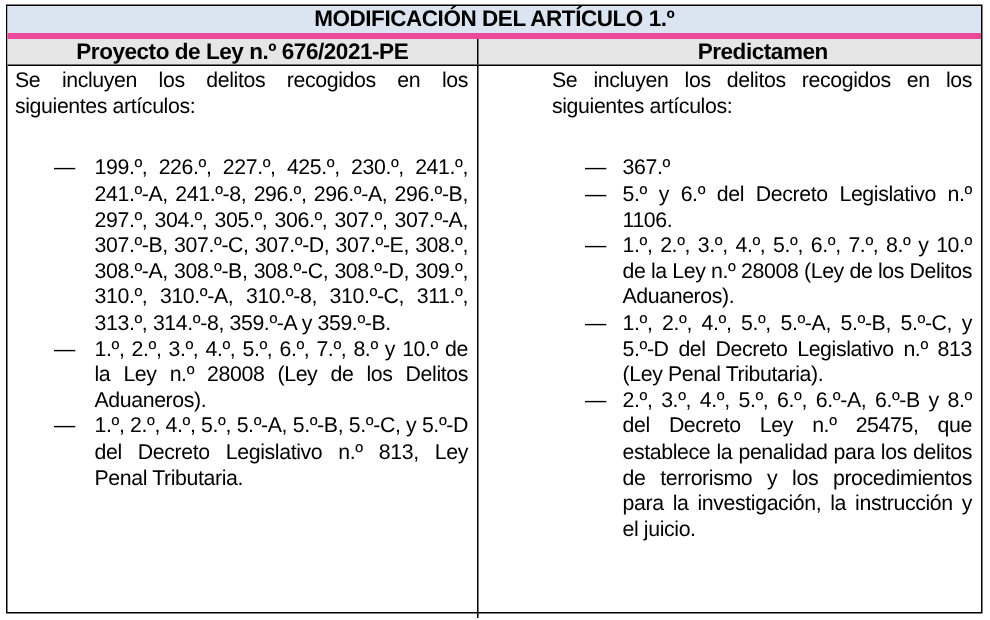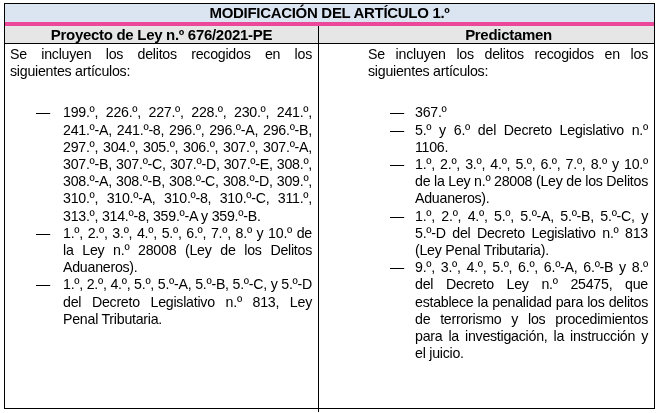--- a/index.html
+++ b/index.html
@@ -36,31 +36,31 @@
   <div class="title-row">MODIFICACIÓN DEL ARTÍCULO 1.º</div>
   <div class="head-row">
     <div class="hc c1">Proyecto de Ley n.º 676/2021-PE</div>
     <div class="hc c2">Predictamen</div>
   </div>
   <div class="body-row">
     <div class="cell c1">
       <p class="intro">Se incluyen los delitos recogidos en los siguientes artículos:</p>
       <div class="gap1"></div>
       <ul class="dash">
-        <li><span class="dash-mark">—</span><span>199.º, 226.º, 227.º, 228.º, 230.º, 241.º, 241.º-A, 241.º-8, 296.º, 296.º-A, 296.º-B, 297.º, 304.º, 305.º, 306.º, 307.º, 307.º-A, 307.º-B, 307.º-C, 307.º-D, 307.º-E, 308.º, 308.º-A, 308.º-B, 308.º-C, 308.º-D, 309.º, 310.º, 310.º-A, 310.º-8, 310.º-C, 311.º, 313.º, 314.º-8, 359.º-A y 359.º-B.</span></li>
+        <li><span class="dash-mark">—</span><span>199.º, 226.º, 227.º, 425.º, 230.º, 241.º, 241.º-A, 241.º-8, 296.º, 296.º-A, 296.º-B, 297.º, 304.º, 305.º, 306.º, 307.º, 307.º-A, 307.º-B, 307.º-C, 307.º-D, 307.º-E, 308.º, 308.º-A, 308.º-B, 308.º-C, 308.º-D, 309.º, 310.º, 310.º-A, 310.º-8, 310.º-C, 311.º, 313.º, 314.º-8, 359.º-A y 359.º-B.</span></li>
         <li><span class="dash-mark">—</span><span>1.º, 2.º, 3.º, 4.º, 5.º, 6.º, 7.º, 8.º y 10.º de la Ley n.º 28008 (Ley de los Delitos Aduaneros).</span></li>
         <li><span class="dash-mark">—</span><span>1.º, 2.º, 4.º, 5.º, 5.º-A, 5.º-B, 5.º-C, y 5.º-D del Decreto Legislativo n.º 813, Ley Penal Tributaria.</span></li>
       </ul>
     </div>
     <div class="cell c2">
       <p class="intro">Se incluyen los delitos recogidos en los siguientes artículos:</p>
       <div class="gap1"></div>
       <ul class="dash">
         <li><span class="dash-mark">—</span><span>367.º</span></li>
         <li><span class="dash-mark">—</span><span>5.º y 6.º del Decreto Legislativo n.º 1106.</span></li>
         <li><span class="dash-mark">—</span><span>1.º, 2.º, 3.º, 4.º, 5.º, 6.º, 7.º, 8.º y 10.º de la Ley n.º 28008 (Ley de los Delitos Aduaneros).</span></li>
         <li><span class="dash-mark">—</span><span>1.º, 2.º, 4.º, 5.º, 5.º-A, 5.º-B, 5.º-C, y 5.º-D del Decreto Legislativo n.º 813 (Ley Penal Tributaria).</span></li>
-        <li><span class="dash-mark">—</span><span>9.º, 3.º, 4.º, 5.º, 6.º, 6.º-A, 6.º-B y 8.º del Decreto Ley n.º 25475, que establece la penalidad para los delitos de terrorismo y los procedimientos para la investigación, la instrucción y el juicio.</span></li>
+        <li><span class="dash-mark">—</span><span>2.º, 3.º, 4.º, 5.º, 6.º, 6.º-A, 6.º-B y 8.º del Decreto Ley n.º 25475, que establece la penalidad para los delitos de terrorismo y los procedimientos para la investigación, la instrucción y el juicio.</span></li>
       </ul>
       <div class="gap2"></div>
     </div>
   </div>
 </div>
 
 </body></html>

